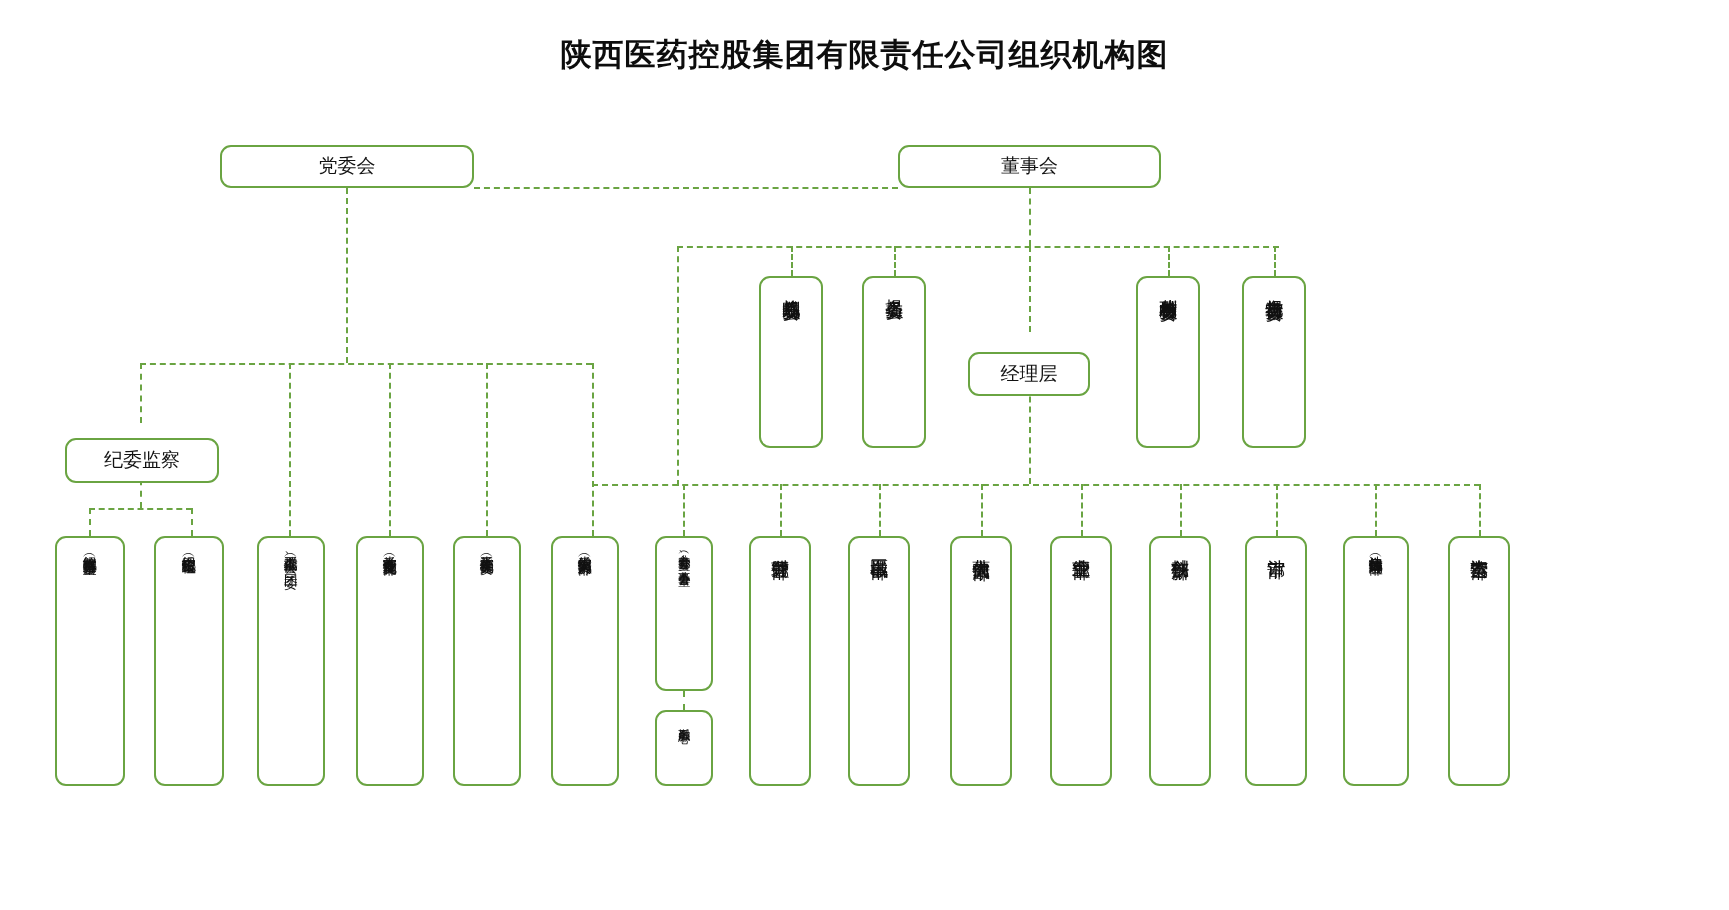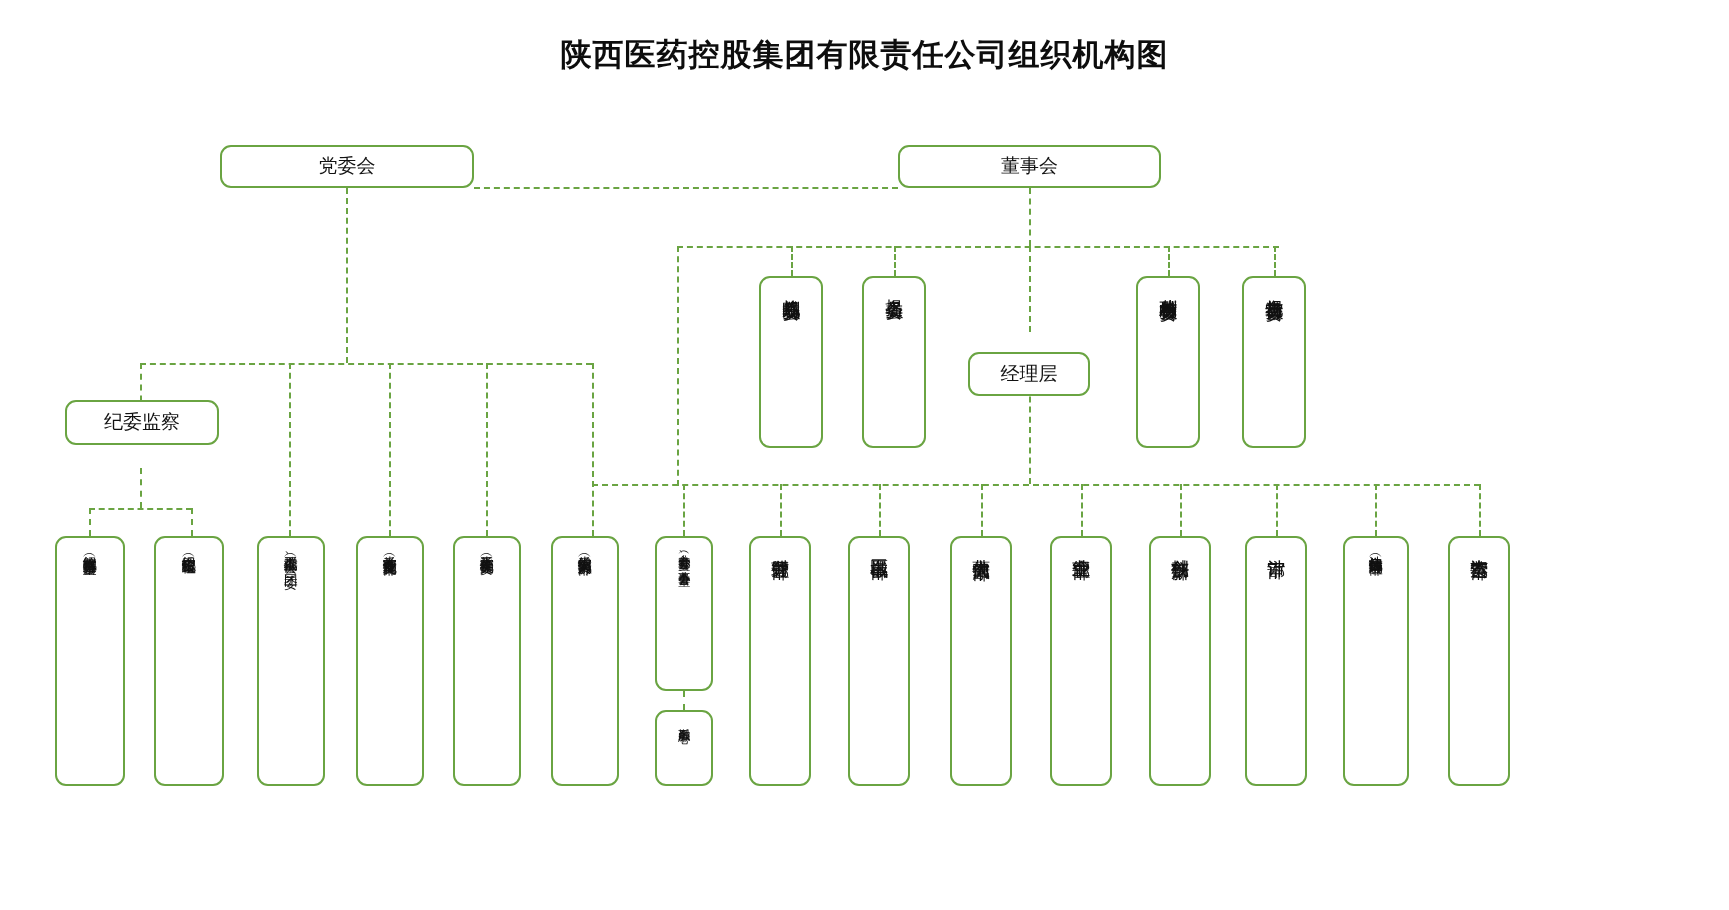--- a/index.html
+++ b/index.html
@@ -135,21 +135,21 @@
   </div>
 
   <div class="node v-node" style="left:1136px; top:276px; width:64px; height:172px;">
     <span class="lbl">薪酬与考核委员会</span>
   </div>
 
   <div class="node v-node" style="left:1242px; top:276px; width:64px; height:172px;">
     <span class="lbl">合规与审计委员会</span>
   </div>
 
-  <div class="node h-node" style="left:65px; top:400px; width:154px; height:45px;text-align:right;">
+  <div class="node h-node" style="left:65px; top:438px; width:154px; height:45px;text-align:right;">
     <span class="lbl">纪委监察</span>
   </div>
 
   <div class="node v-node small" style="left:55px; top:536px; width:70px; height:250px;">
     <span class="lbl">纪检监察室（巡察办公室）</span>
   </div>
 
   <div class="node v-node small" style="left:154px; top:536px; width:70px; height:250px;">
     <span class="lbl">纪委综合室（纪检组）</span>
   </div>

